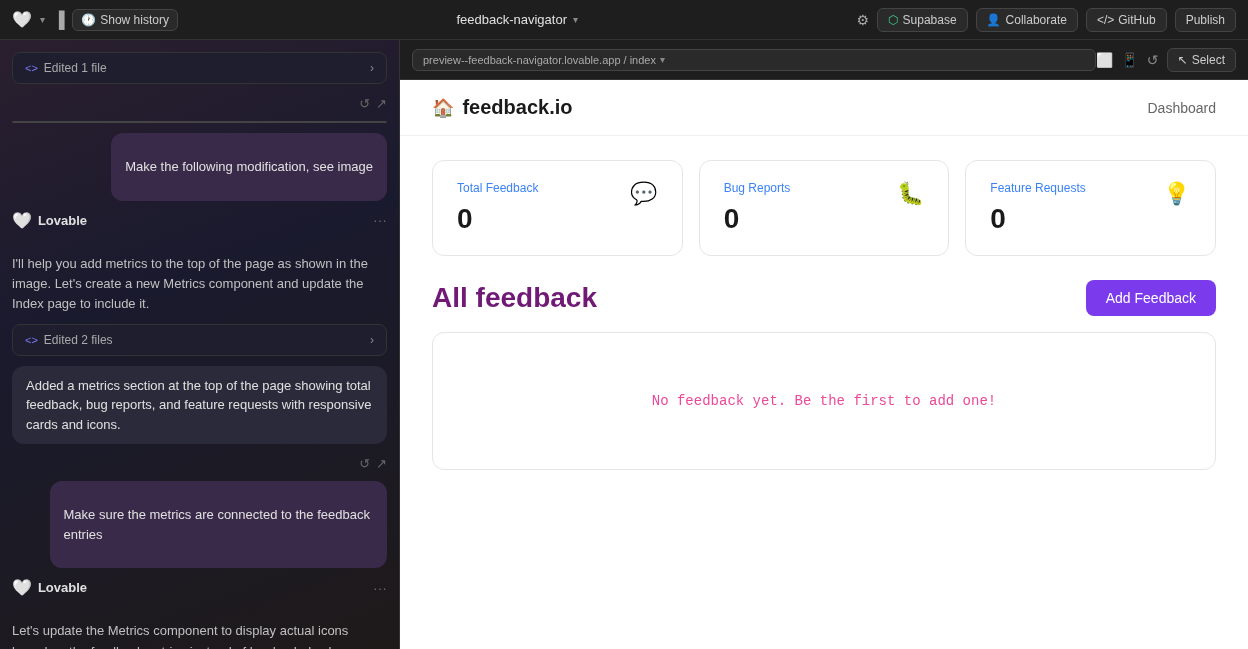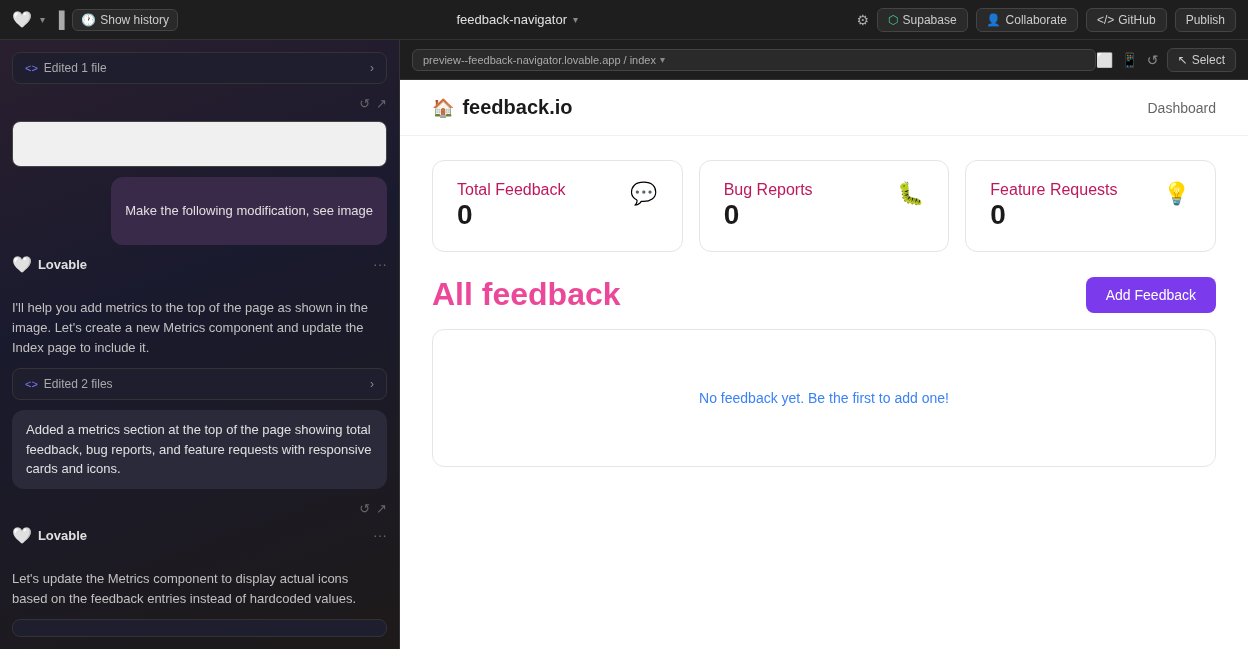--- a/index.html
+++ b/index.html
@@ -132,38 +132,38 @@
     .dashboard-label { font-size: 14px; color: #666; }
 
     .metrics-grid {
       display: grid; grid-template-columns: repeat(3, 1fr);
       gap: 16px; padding: 24px 32px 16px;
     }
     .metric-card {
       border: 1px solid #e5e5e5; border-radius: 12px; padding: 20px 24px;
       display: flex; align-items: flex-start; justify-content: space-between;
     }
-    .metric-label { font-size: 16px; color: #be185d; margin-bottom: 0; }
+    .metric-label { font-size: 12px; color: #3b82f6; margin-bottom: 8px; }
     .metric-value { font-size: 28px; font-weight: 700; color: #1a1a1a; }
     .metric-icon { font-size: 22px; }
     .metric-icon.chat { color: #888; }
     .metric-icon.bug { color: #d97706; }
     .metric-icon.lightbulb { color: #6b7280; }
 
     .feedback-section { padding: 8px 32px 24px; }
     .feedback-header { display: flex; align-items: center; justify-content: space-between; margin-bottom: 16px; }
-    .feedback-title { font-size: 32px; font-weight: 700; color: #ec4899; }
+    .feedback-title { font-size: 28px; font-weight: 700; color: #701a75; }
     .add-feedback-btn {
       background: #7c3aed; color: white; border: none; border-radius: 8px;
       padding: 10px 20px; font-size: 14px; font-weight: 500; cursor: pointer;
     }
 
     .feedback-empty {
       border: 1px solid #e5e5e5; border-radius: 12px;
-      padding: 60px 32px; text-align: center; color: #3b82f6; font-size: 14px;
+      padding: 60px 32px; text-align: center; color: #ec4899; font-size: 14px; font-family: Liberation Mono, monospace;
     }
 
     .supabase-green { color: #3ecf8e; }
   </style>
 </head>
 <body>
 
 <div class="top-bar">
   <div class="top-bar-left">
     <span class="heart-logo">🤍</span>
@@ -249,20 +249,23 @@
       </div>
 
       <div class="chat-bubble-user">
         <span>Added a metrics section at the top of the page showing total feedback, bug reports, and feature requests with responsive cards and icons.</span>
       </div>
       <div class="message-actions">
         <span class="action-icon">↺</span>
         <span class="action-icon">↗</span>
       </div>
 
+      <div class="user-prompt-bubble">
+        <span>Make sure the metrics are connected to the feedback entries</span>
+      </div>
 
       <div class="lovable-msg">
         <div class="lovable-header">
           <div class="lovable-name-row">
             <span class="lovable-heart">🤍</span>
             <span class="lovable-name">Lovable</span>
           </div>
           <span class="more-icon">···</span>
         </div>
         <p class="lovable-text">Let's update the Metrics component to display actual icons based on the feedback entries instead of hardcoded values.</p>

